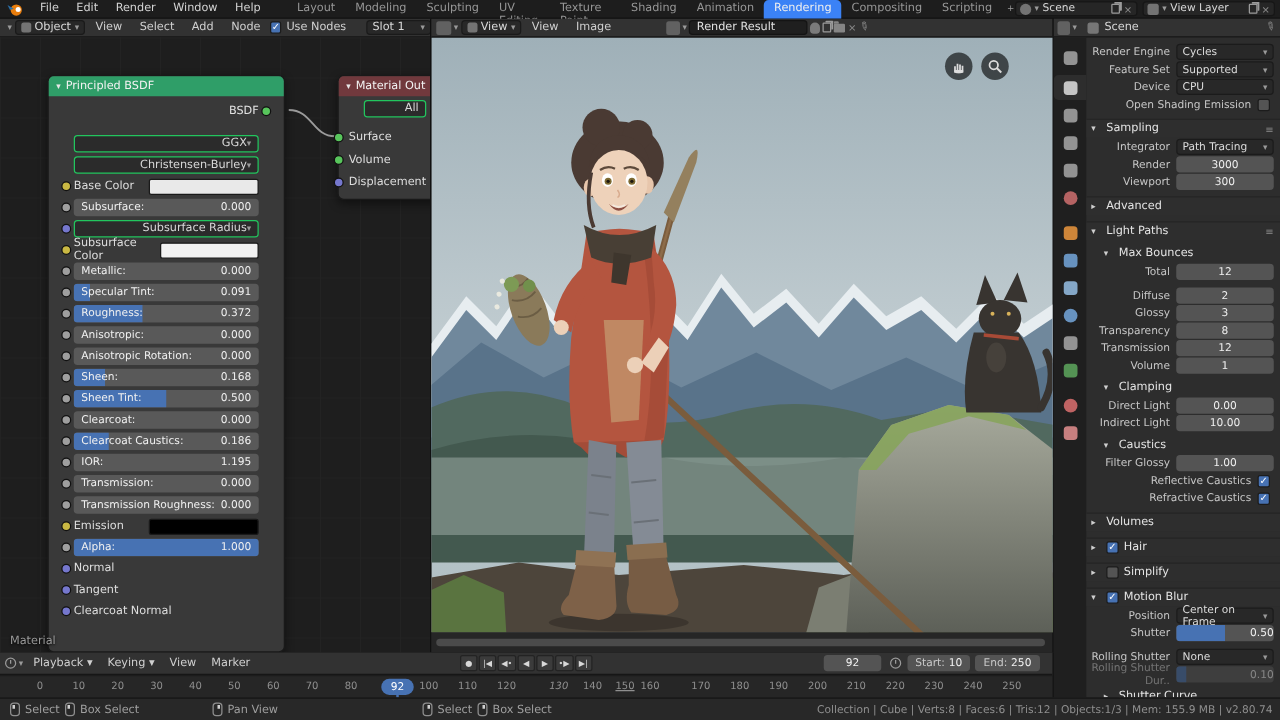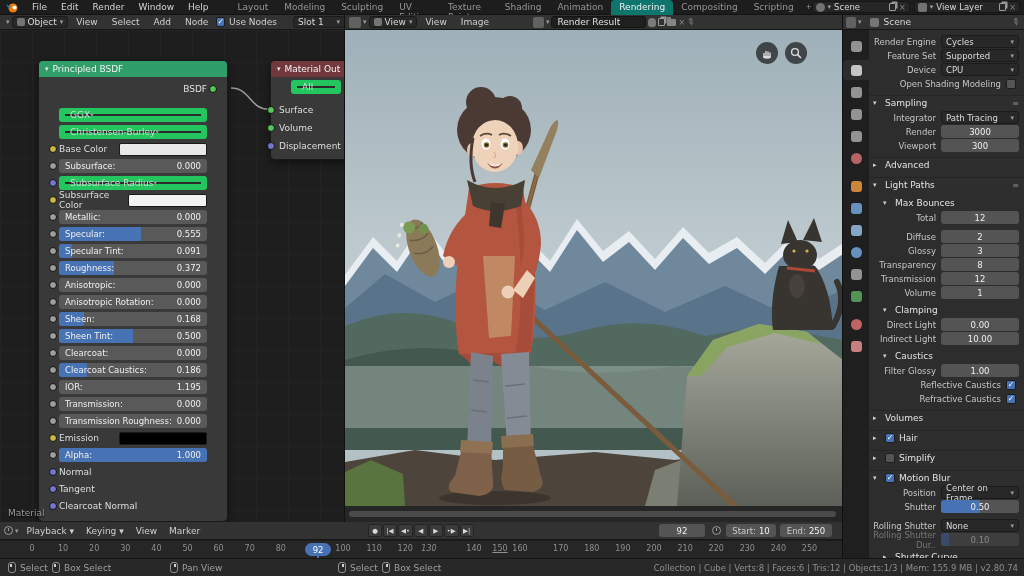--- a/index.html
+++ b/index.html
@@ -8,21 +8,21 @@
          font-family:"DejaVu Sans", sans-serif; font-size:9px; color:#cfcfcf;
          background:#1d1d1d; cursor:default; }
   
   .topbar { position:absolute; left:0; top:0; width:1024px; height:15px;
             background:#1d1d1d; border-bottom:1px solid #131313;
             display:flex; align-items:center; }
   .logo { width:14px; height:11px; margin:0 6px 0 5px; }
   .tmenu span { padding:0 7px; color:#d4d4d4; font-size:9px; }
   .wtabs { display:flex; margin-left:14px; height:15px; align-items:stretch; }
   .wtab { padding:2px 8px 0; color:#969696; font-size:9px; border-radius:4px 4px 0 0; }
-  .wtab.active { background:#0f766e; color:#efefef; }
+  .wtab.active { background:#3b82f6; color:#efefef; }
   .tright { margin-left:auto; display:flex; align-items:center; gap:4px; padding-right:4px; }
   .idfield { display:flex; align-items:center; background:#262626; border:1px solid #161616;
              border-radius:3px; height:12px; padding:0 3px; gap:3px; }
   .idfield .txt { color:#d8d8d8; font-size:8.5px; }
   .miniico { width:9px; height:9px; border-radius:2px; background:#8e8e8e; opacity:.75; }
   .miniico.round { border-radius:50%; }
   .chev { color:#9a9a9a; font-size:7px; }
   .xico { color:#888; font-size:8px; }
   .copyico { width:7px; height:8px; border:1px solid #9a9a9a; border-radius:1px; box-shadow:2px -2px 0 -0.5px #9a9a9a; }
   
@@ -47,22 +47,22 @@
            padding:0 6px; gap:4px; color:#f2f2f2; font-size:9px; }
   .nhead .arr { font-size:7px; color:#e8e8e8; }
   .nhead.green { background:#2f9e68; }
   .nhead.red { background:#71393d; }
   .nrow { position:relative; height:14px; margin:3px 20px 0; display:flex; align-items:center; }
   .nrow .sock { position:absolute; left:-10px; top:3px; width:8px; height:8px; border-radius:50%;
                 border:1px solid #111; }
   .nout { justify-content:flex-end; color:#e2e2e2; margin-top:5px; }
   .nout .sock { left:auto; right:-10px; }
   .nspacer { height:9px; }
-  .ndrop { flex:1; background:#2b2b2b; border:6px solid #22c55e; border-radius:3px; height:14px;
-           display:flex; align-items:center; justify-content:flex-start; padding:0 5px; color:#d8d8d8; }
+  .ndrop { flex:1; background:#2b2b2b; border:1px solid #22c55e; border-radius:3px; height:14px;
+           display:flex; align-items:center; justify-content:flex-end; padding:0 5px; color:#d8d8d8; }
   .nslider { flex:1; position:relative; background:#595959; border-radius:3px; height:14px; overflow:hidden;
              display:flex; align-items:center; justify-content:space-between; padding:0 6px; }
   .nslider .fillbar { position:absolute; left:0; top:0; bottom:0; background:#4772b3; }
   .nslider .lab, .nslider .val { position:relative; color:#f0f0f0; font-size:8.5px; }
   .ncolor { flex:1; display:flex; align-items:center; justify-content:space-between; }
   .ncolor .lab { color:#dedede; }
   .ncolor .swatch { width:88px; height:13px; border-radius:2px; border:1px solid #1a1a1a; }
   .nvec { color:#dedede; }
   .ncrumb { position:absolute; left:8px; top:478px; color:#9a9a9a; font-size:9px; text-shadow:0 1px 2px #000; }
   
@@ -87,21 +87,21 @@
   .ptab .ic { width:11px; height:11px; border-radius:3px; opacity:.9; }
   .pcontent { position:absolute; left:26px; top:15px; right:0; bottom:0; padding:4px 0 0; overflow:hidden; }
   .prow { display:flex; align-items:center; height:13px; margin:1px 5px 1px 0; }
   .prow .plab { width:72px; text-align:right; color:#c6c6c6; padding-right:5px; font-size:8.5px; flex:none; }
   .prow .pwidget { flex:1; height:13px; }
   .pdrop { background:#282828; border:1px solid #1b1b1b; border-radius:3px; height:13px;
            display:flex; align-items:center; justify-content:space-between; padding:0 4px; color:#dcdcdc; font-size:8.5px; }
   .pfld { background:#545454; border-radius:3px; height:13px; display:flex; align-items:center;
           justify-content:center; color:#f0f0f0; font-size:8.5px; }
   .psl { position:relative; background:#545454; border-radius:3px; height:13px; overflow:hidden;
-         display:flex; align-items:center; justify-content:center; }
+         display:flex; align-items:center; justify-content:flex-end; }
   .psl .fillbar { position:absolute; left:0; top:0; bottom:0; background:#4772b3; }
   .psl .val { position:relative; color:#f0f0f0; font-size:8.5px; }
   .prow.disabled { opacity:.45; }
   .pcheckrow { display:flex; align-items:center; justify-content:flex-end; height:13px; margin:1px 8px 1px 0; gap:5px; }
   .pcheckrow .plab { color:#c6c6c6; font-size:8.5px; }
   .ppanel { display:flex; align-items:center; height:15px; margin-top:5px; gap:4px; padding:0 4px;
             background:#2e2e2e; border-top:1px solid #252525; color:#e4e4e4; }
   .ppanel .arr { font-size:7px; color:#cfcfcf; width:8px; }
   .ppanel.sub { margin-left:10px; margin-top:3px; background:transparent; border-top:none; }
   .ppanel .pmenu { margin-left:auto; color:#8f8f8f; font-size:8px; letter-spacing:1px; }
@@ -253,28 +253,20 @@
                 <span class="lab">Subsurface Color</span>
                 <span class="swatch" style="background: rgb(242, 242, 242);"></span>
               </div>
             </div>
             <div class="nrow">
               <span class="sock" style="background: rgb(158, 158, 158);"></span>
               <div class="nslider">
                 <div class="fillbar" style="width: 0%;"></div>
                 <span class="lab">Metallic:</span>
                 <span class="val">0.000</span>
-              </div>
-            </div>
-            <div class="nrow">
-              <span class="sock" style="background: rgb(158, 158, 158);"></span>
-              <div class="nslider">
-                <div class="fillbar" style="width: 55.5%;"></div>
-                <span class="lab">Specular:</span>
-                <span class="val">0.555</span>
               </div>
             </div>
             <div class="nrow">
               <span class="sock" style="background: rgb(158, 158, 158);"></span>
               <div class="nslider">
                 <div class="fillbar" style="width: 9.1%;"></div>
                 <span class="lab">Specular Tint:</span>
                 <span class="val">0.091</span>
               </div>
             </div>
@@ -634,21 +626,21 @@
         <div class="prow">
           <span class="plab">Device</span>
           <div class="pwidget">
             <div class="pdrop">
               <span>CPU</span>
               <span class="chev">▾</span>
             </div>
           </div>
         </div>
         <div class="pcheckrow">
-          <span class="plab">Open Shading Modeling</span>
+          <span class="plab">Open Shading Emission</span>
           <span class="cb"></span>
         </div>
         <div class="ppanel">
           <span class="arr">▾</span>
           <span>Sampling</span>
           <span class="pmenu">≡</span>
         </div>
         <div class="prow">
           <span class="plab">Integrator</span>
           <div class="pwidget">
@@ -856,21 +848,21 @@
         <span class="tick" style="left: 125.3px;">30</span>
         <span class="tick" style="left: 156.4px;">40</span>
         <span class="tick" style="left: 187.5px;">50</span>
         <span class="tick" style="left: 218.6px;">60</span>
         <span class="tick" style="left: 249.7px;">70</span>
         <span class="tick" style="left: 280.8px;">80</span>
         <span class="tick" style="left: 311.9px;">90</span>
         <span class="tick" style="left: 343px;">100</span>
         <span class="tick" style="left: 374.1px;">110</span>
         <span class="tick" style="left: 405.2px;">120</span>
-        <span class="tick" style="left: 429px; font-style: italic;">130</span>
+        <span class="tick" style="left: 447px; font-style: italic;">130</span>
         <span class="tick" style="left: 474px;">140</span>
         <span class="tick" style="left: 500px; text-decoration: underline;">150</span>
         <span class="tick" style="left: 520px;">160</span>
         <span class="tick" style="left: 560.7px;">170</span>
         <span class="tick" style="left: 591.8px;">180</span>
         <span class="tick" style="left: 622.9px;">190</span>
         <span class="tick" style="left: 654px;">200</span>
         <span class="tick" style="left: 685.1px;">210</span>
         <span class="tick" style="left: 716.2px;">220</span>
         <span class="tick" style="left: 747.3px;">230</span>

